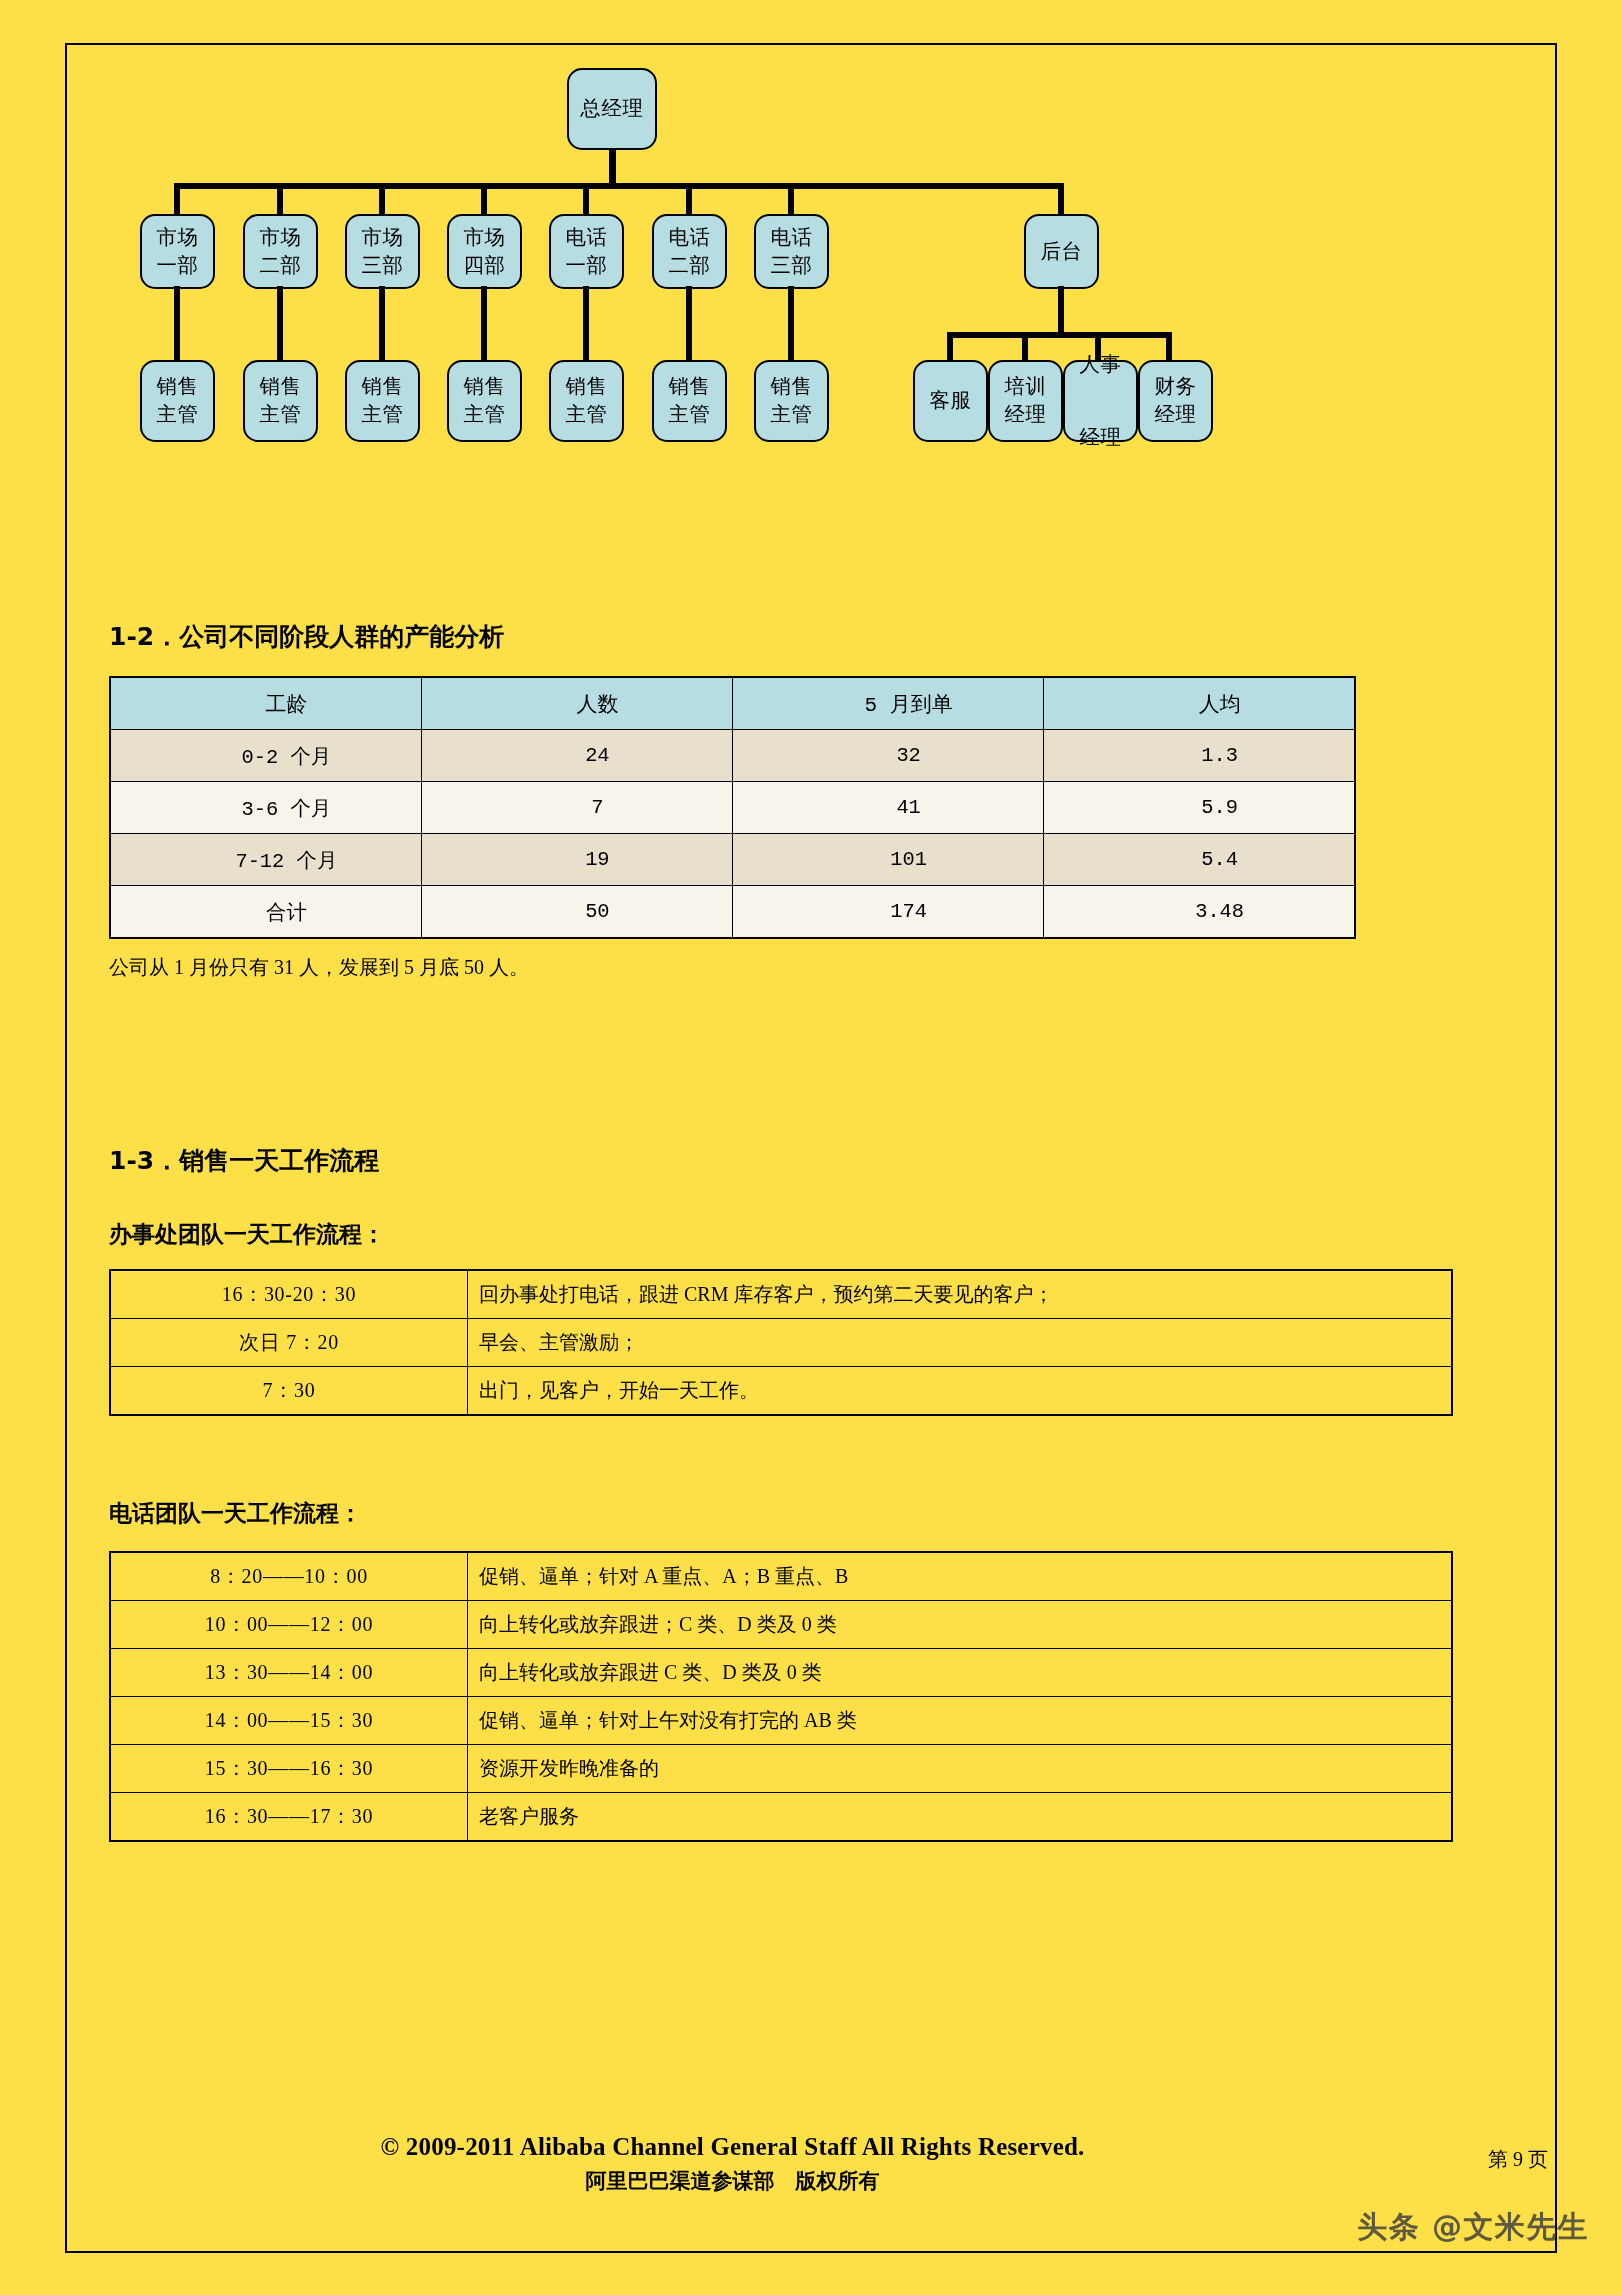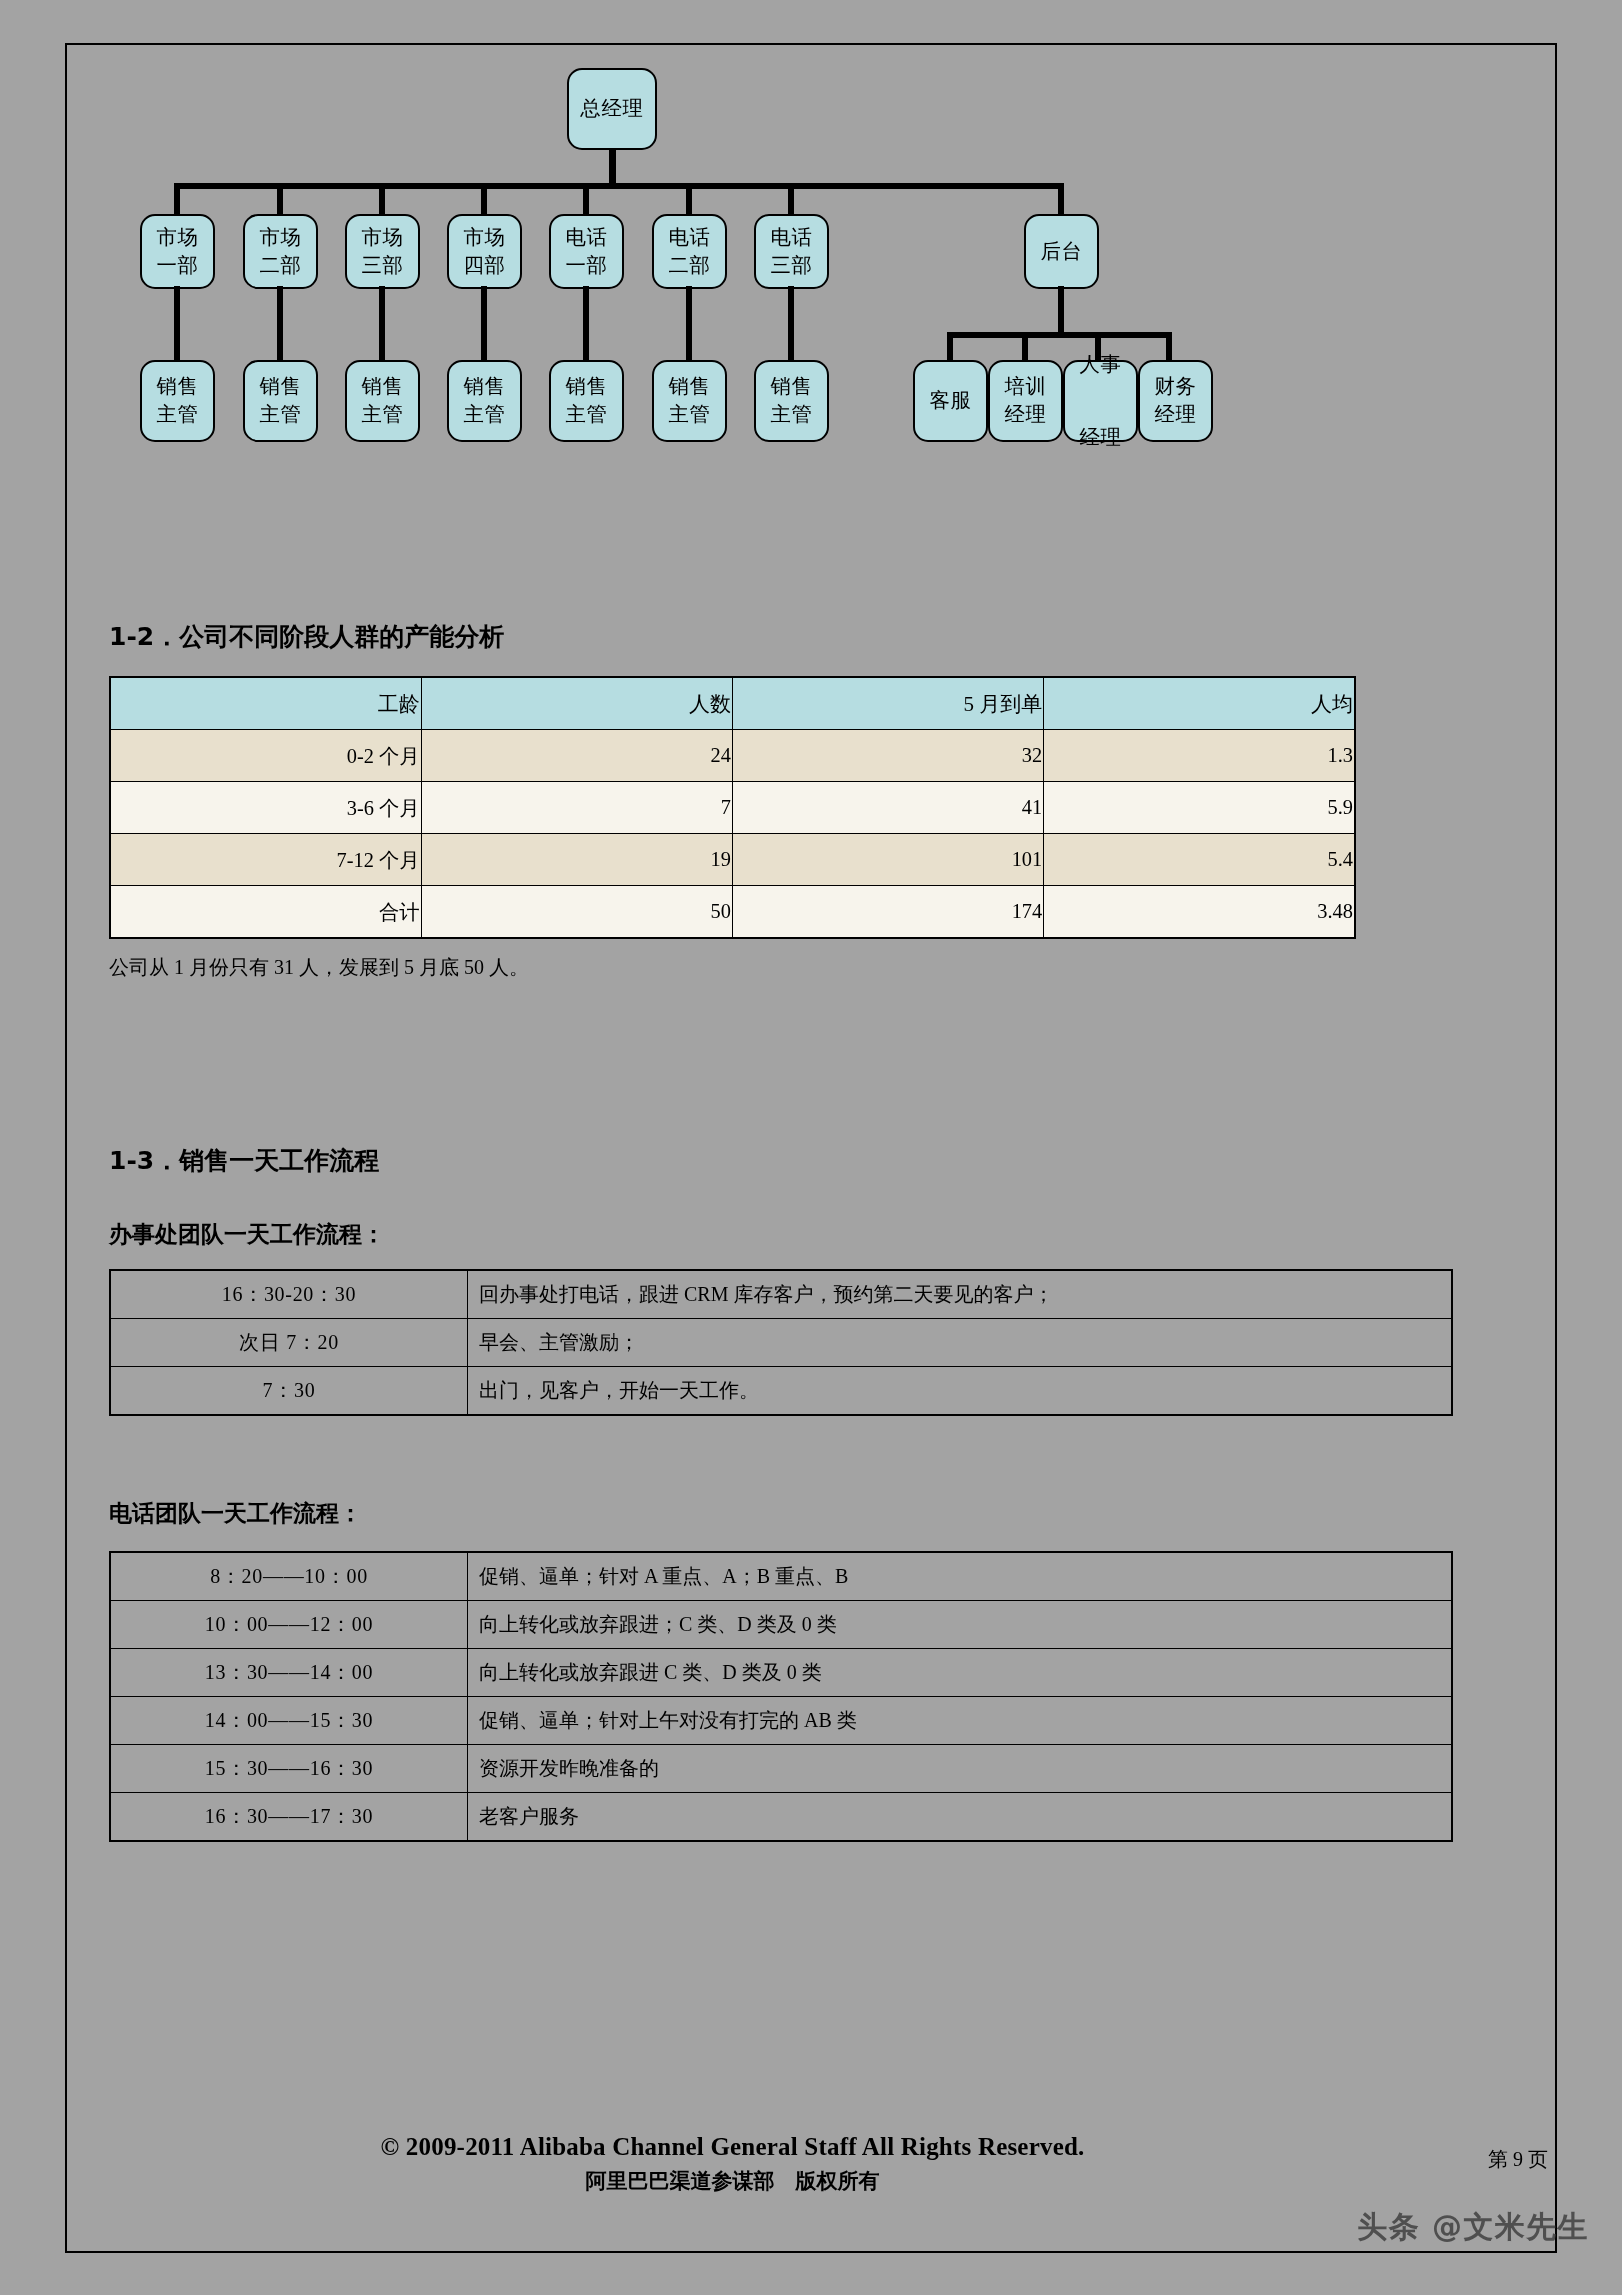--- a/index.html
+++ b/index.html
@@ -8,21 +8,21 @@
     background: #ffffff;
   }
   body {
     font-family: "Liberation Serif", "DejaVu Serif", serif;
     color: #000;
   }
   .page {
     position: relative;
     width: 1623px;
     height: 2295px;
-    background: #a3a3a3;
+    background: #fde047;
     overflow: hidden;
   }
   
   .page-frame {
     position: absolute;
     left: 65px;
     top: 43px;
     width: 1492px;
     height: 2210px;
     border: 2px solid #000;
@@ -87,25 +87,25 @@
   
   table.data-table {
     border-collapse: collapse;
     width: 1247px;
     table-layout: fixed;
     font-size: 20.4px;
   }
   table.data-table td,
   table.data-table th {
     border: 1.4px solid #000;
-    text-align: right;
+    text-align: center;
     vertical-align: middle;
     height: 49px;
     font-weight: normal;
-    font-family: Liberation Serif, serif;
+    font-family: Liberation Mono, monospace;
     padding-left: 42px;
   }
   table.data-table thead th {
     background: #b6dde1;
     font-size: 21px;
   }
   table.data-table tr.band-a td { background: #e8e0cd; }
   table.data-table tr.band-b td { background: #f7f4ec; }
   table.data-table { border: 2.7px solid #000; }
 

